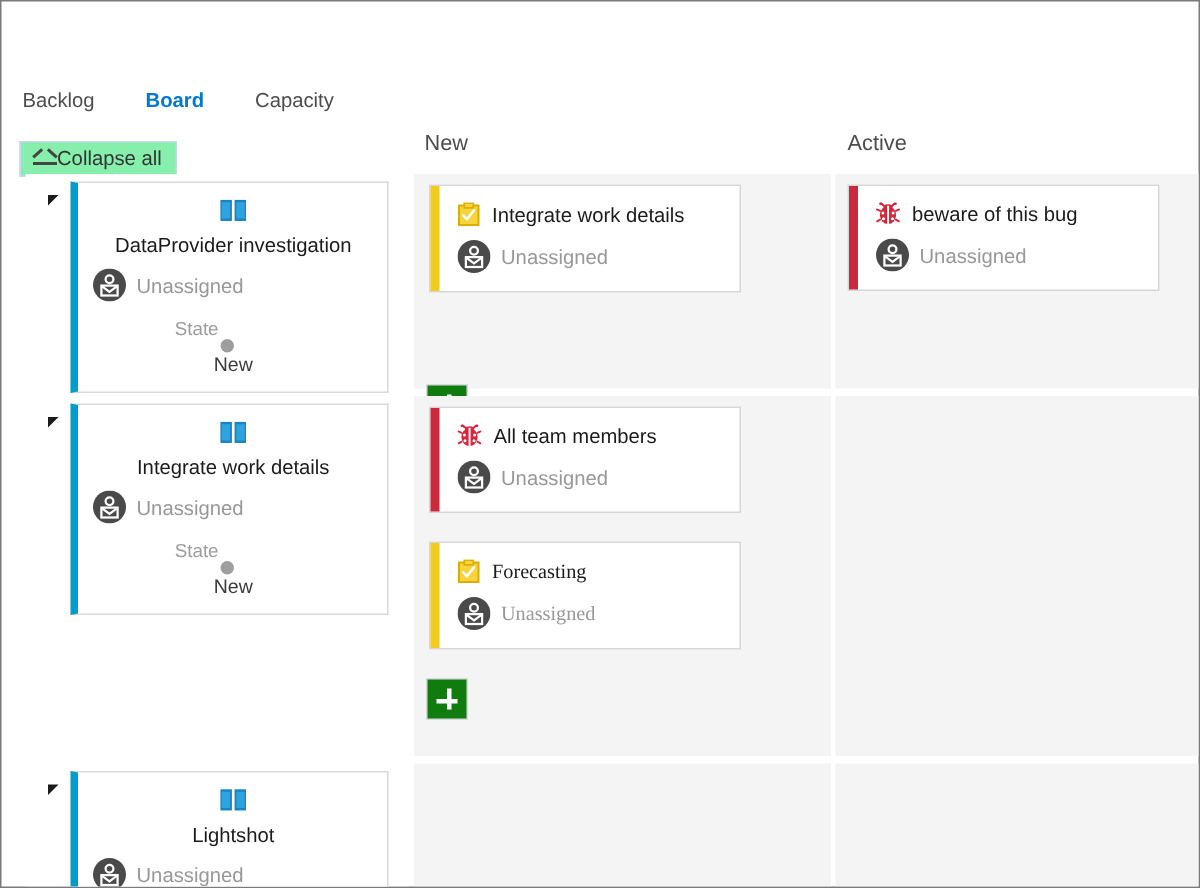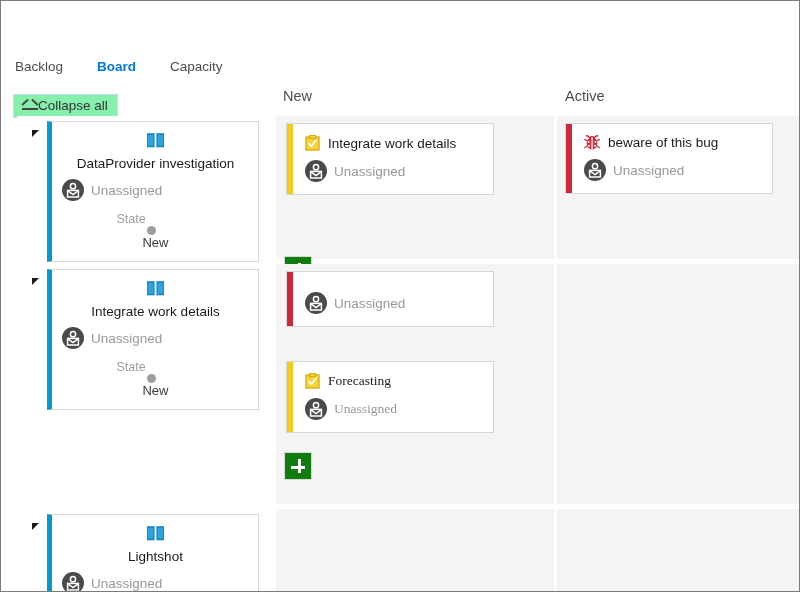--- a/index.html
+++ b/index.html
@@ -421,20 +421,38 @@
               <span class="bl-state-val">New</span>
             </div>
           </div>
         </div>
       </div>
 
       <div class="lane-cell cell-new">
         <div class="card" style="left:10px; top:7px;">
           <div class="accent" style="background:#cc293d;"></div>
           <div class="card-inner">
+            <div class="card-row1">
+              <span class="icon">
+                <svg width="16" height="15" viewBox="0 0 16 15">
+                  <path d="M5.3 2.2 L3.2 0.4 M10.7 2.2 L12.8 0.4" stroke="#d6273c" stroke-width="1.4" stroke-linecap="round"></path>
+                  <circle cx="3.0" cy="0.9" r="0.9" fill="#d6273c"></circle>
+                  <circle cx="13.0" cy="0.9" r="0.9" fill="#d6273c"></circle>
+                  <ellipse cx="8" cy="8.4" rx="5.4" ry="6.0" fill="#d6273c"></ellipse>
+                  <ellipse cx="8" cy="3.4" rx="3.0" ry="2.3" fill="#d6273c"></ellipse>
+                  <rect x="7.4" y="2.2" width="1.3" height="12.2" fill="#ffffff"></rect>
+                  <circle cx="4.6" cy="7.0" r="1.0" fill="#ffffff"></circle>
+                  <circle cx="11.4" cy="7.0" r="1.0" fill="#ffffff"></circle>
+                  <circle cx="5.0" cy="10.8" r="1.0" fill="#ffffff"></circle>
+                  <circle cx="11.0" cy="10.8" r="1.0" fill="#ffffff"></circle>
+                  <path d="M2.8 5.6 L0.6 4.6 M13.2 5.6 L15.4 4.6 M2.8 11.4 L0.7 12.6 M13.2 11.4 L15.3 12.6" stroke="#d6273c" stroke-width="1.2" stroke-linecap="round"></path>
+                </svg>
+              </span>
+              <span class="card-title">All team members</span>
+            </div>
             <div class="card-row2">
               <span class="avatar">
                 <svg width="22" height="22" viewBox="0 0 22 22">
                   <circle cx="11" cy="11" r="11" fill="#4a4a4a"></circle>
                   <circle cx="11" cy="7.2" r="2.6" fill="none" stroke="#ffffff" stroke-width="1.5"></circle>
                   <rect x="5.6" y="11.4" width="10.8" height="6.6" fill="none" stroke="#ffffff" stroke-width="1.5"></rect>
                   <path d="M5.6 11.6 L11 15.6 L16.4 11.6" fill="none" stroke="#ffffff" stroke-width="1.5"></path>
                 </svg>
               </span>
               <span class="card-assignee">Unassigned</span>

